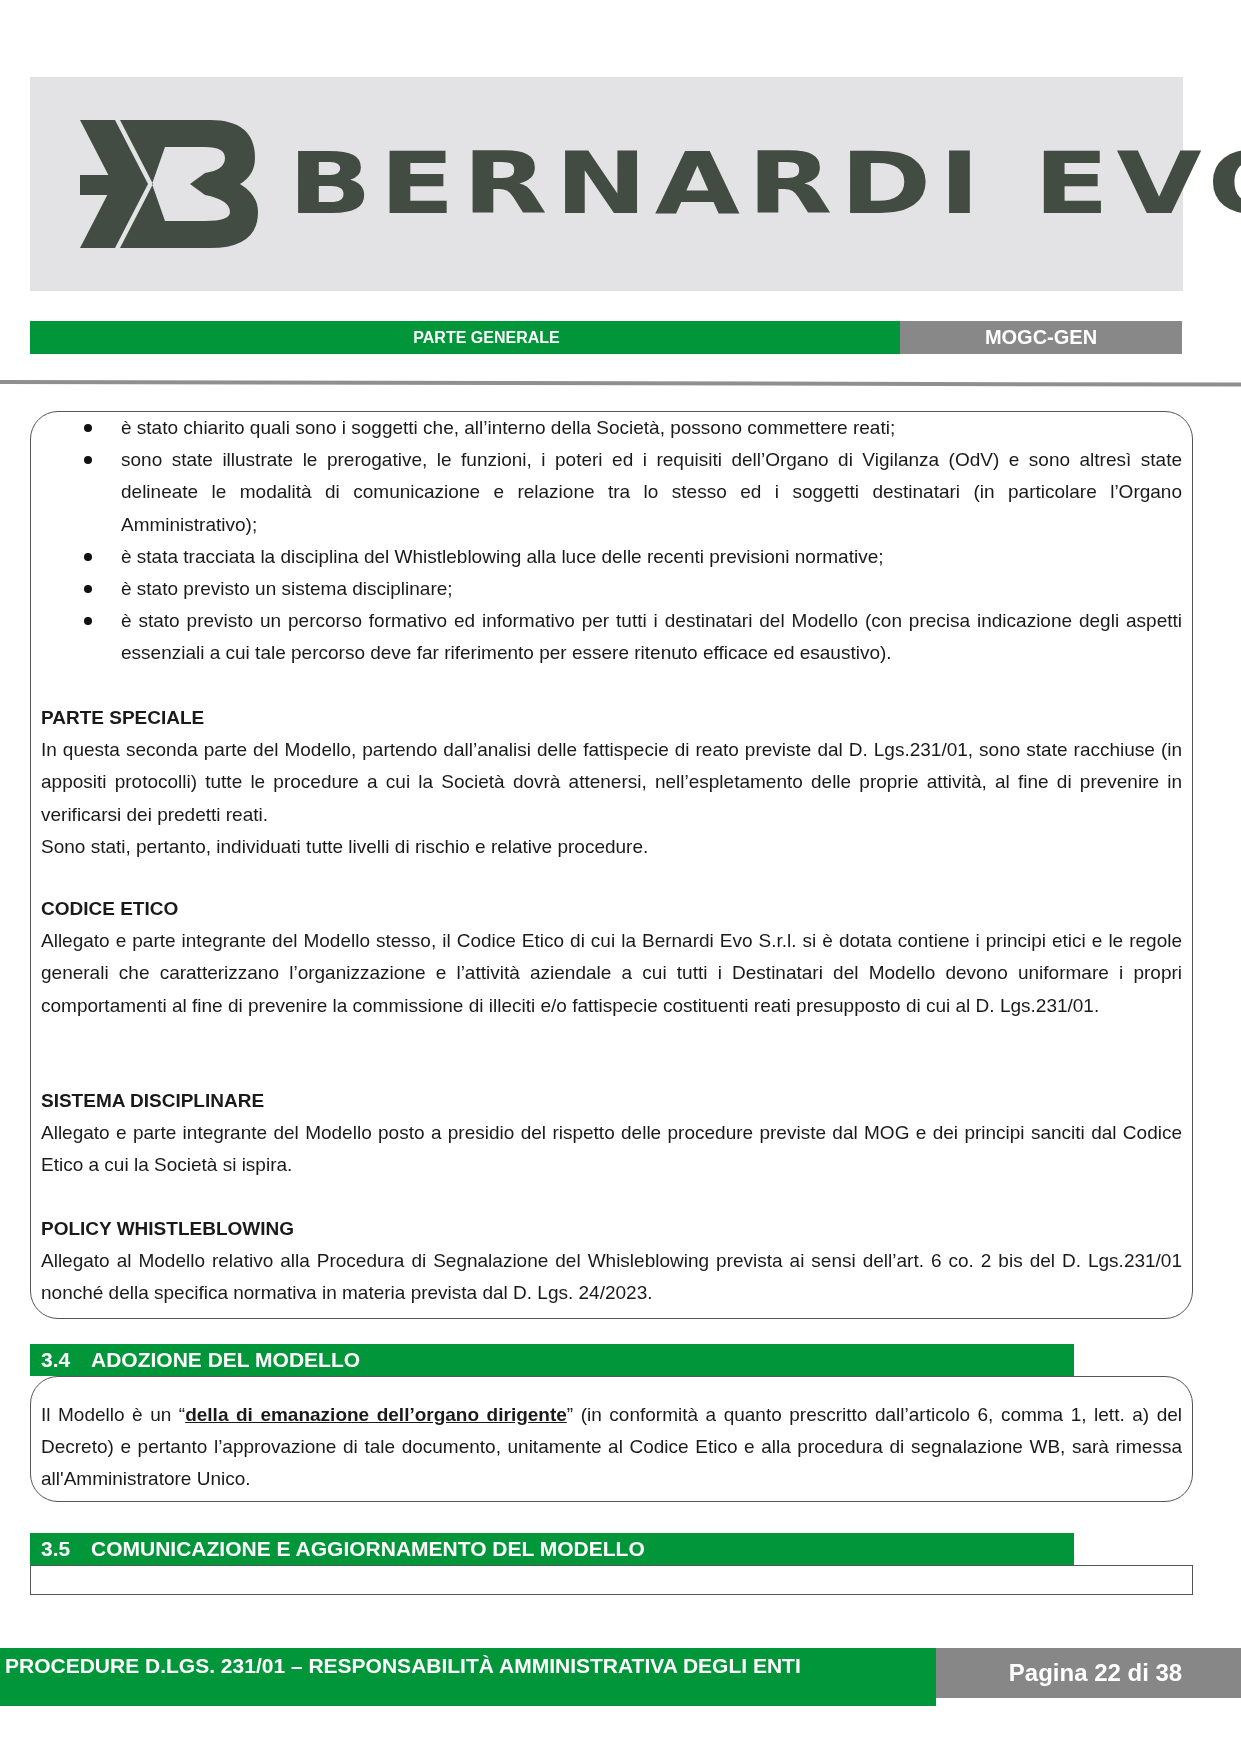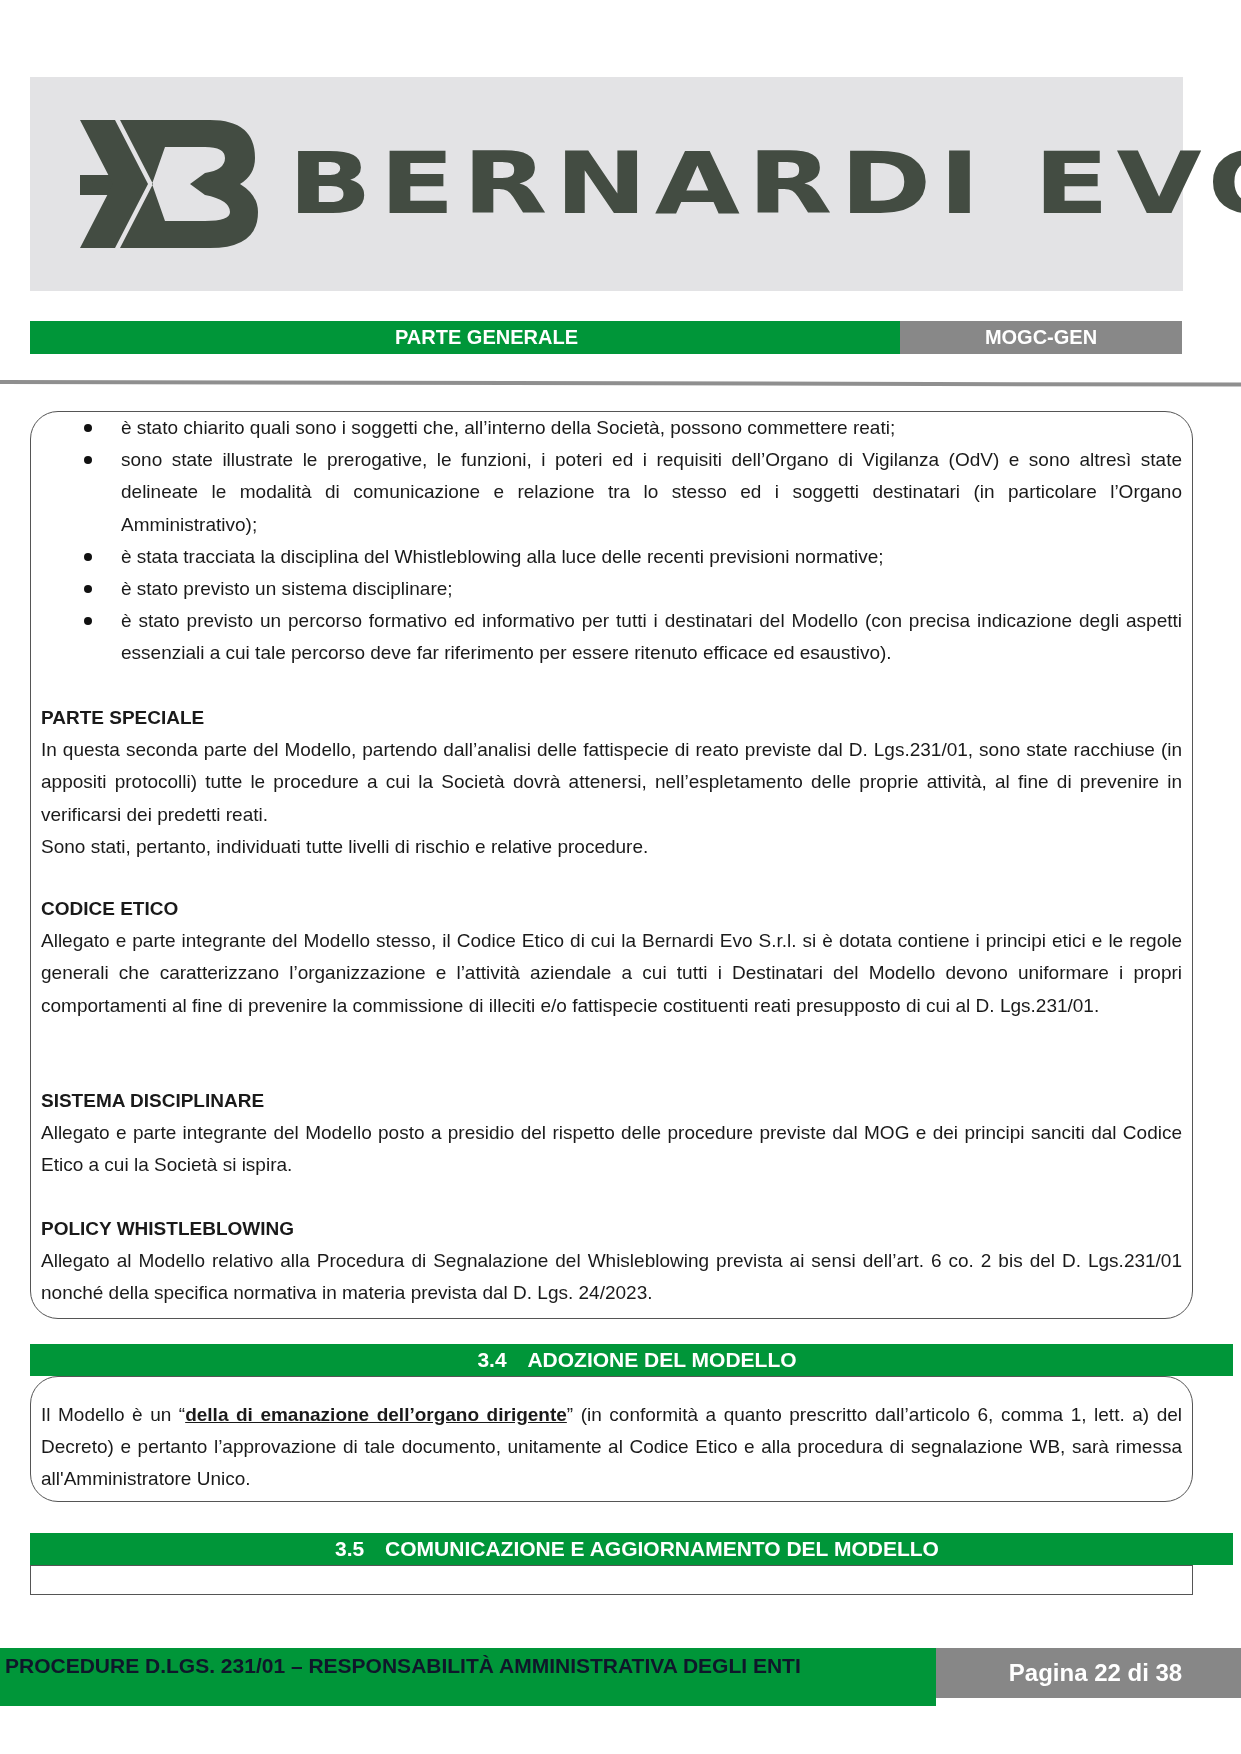--- a/index.html
+++ b/index.html
@@ -6,47 +6,47 @@
   body { width: 1241px; height: 1754px; position: relative; overflow: hidden;
          font-family: "Liberation Sans", "DejaVu Sans", sans-serif; color: #1a1a1a; }
 
   .logo-box { position: absolute; left: 30px; top: 77px; width: 1153px; height: 214px; background: #e3e3e5; }
   .logo-mark { position: absolute; left: 50px; top: 43px; width: 180px; height: 128px; }
   .logo-text { position: absolute; left: 258px; top: 63px; font-family: "DejaVu Sans", sans-serif; font-weight: bold;
                font-size: 86px; letter-spacing: 6px; color: #434c42; transform: scaleX(1.28); transform-origin: left center;
                line-height: 1; white-space: nowrap; }
 
   .hdr-green { position: absolute; left: 30px; top: 321px; width: 913px; height: 33px; background: #009639;
-               color: #fff; font-weight: bold; font-size: 20px; display: flex; align-items: center; justify-content: center; }
+               color: #fff; font-weight: bold; font-size: 16px; display: flex; align-items: center; justify-content: center; }
   .hdr-grey { position: absolute; left: 900px; top: 321px; width: 282px; height: 33px; background: #888888;
               color: #ffffff; font-weight: bold; font-size: 20px; display: flex; align-items: center; justify-content: center; }
   .hdr-rule { position: absolute; left: 0; top: 380px; width: 1241px; height: 4px; background: #8f8f8f;
               transform: rotate(0.12deg); transform-origin: left; }
 
   .box { position: absolute; border: 1.5px solid #555; box-sizing: border-box; background: #fff; }
   .box1 { left: 30px; top: 411px; width: 1163px; height: 908px; }
   .content { font-size: 19px; line-height: 32.2px; border-radius: 28px; }
 
   ul.bullets { list-style: none; margin: 0; padding: 0; position: absolute; left: 0; top: 0; width: 100%; }
   ul.bullets li { position: relative; padding-left: 90px; padding-right: 10px; text-align: justify; }
   ul.bullets li .dot { position: absolute; left: 53px; top: 12px; width: 8px; height: 8px; border-radius: 50%; background: #111; }
 
   .section { position: absolute; left: 10px; right: 10px; text-align: justify; }
   .section h4 { margin: 0; font-size: 19px; font-weight: bold; line-height: 32.2px; }
   .section p { margin: 0; }
 
-  .green-bar { position: absolute; left: 30px; width: 1203px; height: 32px; background: #009639; color: #fff;
-               font-weight: bold; font-size: 21px; display: flex; align-items: center; padding-left: 11px; box-sizing: border-box; justify-content: center; }
+  .green-bar { position: absolute; left: 30px; width: 1044px; height: 32px; background: #009639; color: #fff;
+               font-weight: bold; font-size: 21px; display: flex; align-items: center; padding-left: 11px; box-sizing: border-box; }
   .green-bar .num { width: 50px; display: inline-block; }
   .box2 { left: 30px; top: 1376px; width: 1163px; height: 126px; }
   .box2 .section { top: 22px; }
   .u { text-decoration: underline; font-weight: bold; }
   .box3 { left: 30px; top: 1565px; width: 1163px; height: 30px; }
 
-  .footer-green { position: absolute; left: 0; top: 1648px; width: 936px; height: 58px; background: #009639; color: #0f172a;
+  .footer-green { position: absolute; left: 0; top: 1648px; width: 936px; height: 58px; background: #009639; color: #ffffff;
                   font-weight: bold; font-size: 21px; padding: 6px 0 0 5px; box-sizing: border-box; white-space: nowrap; }
   .footer-grey { position: absolute; left: 936px; top: 1648px; width: 305px; height: 50px; background: #878787; color: #fff;
                  font-weight: bold; font-size: 24px; display: flex; align-items: center; justify-content: center; padding-left: 14px; box-sizing: border-box; }
 </style>
 </head>
 <body>
 
 <div class="logo-box">
   <svg class="logo-mark" viewBox="0 0 180 128">
 

